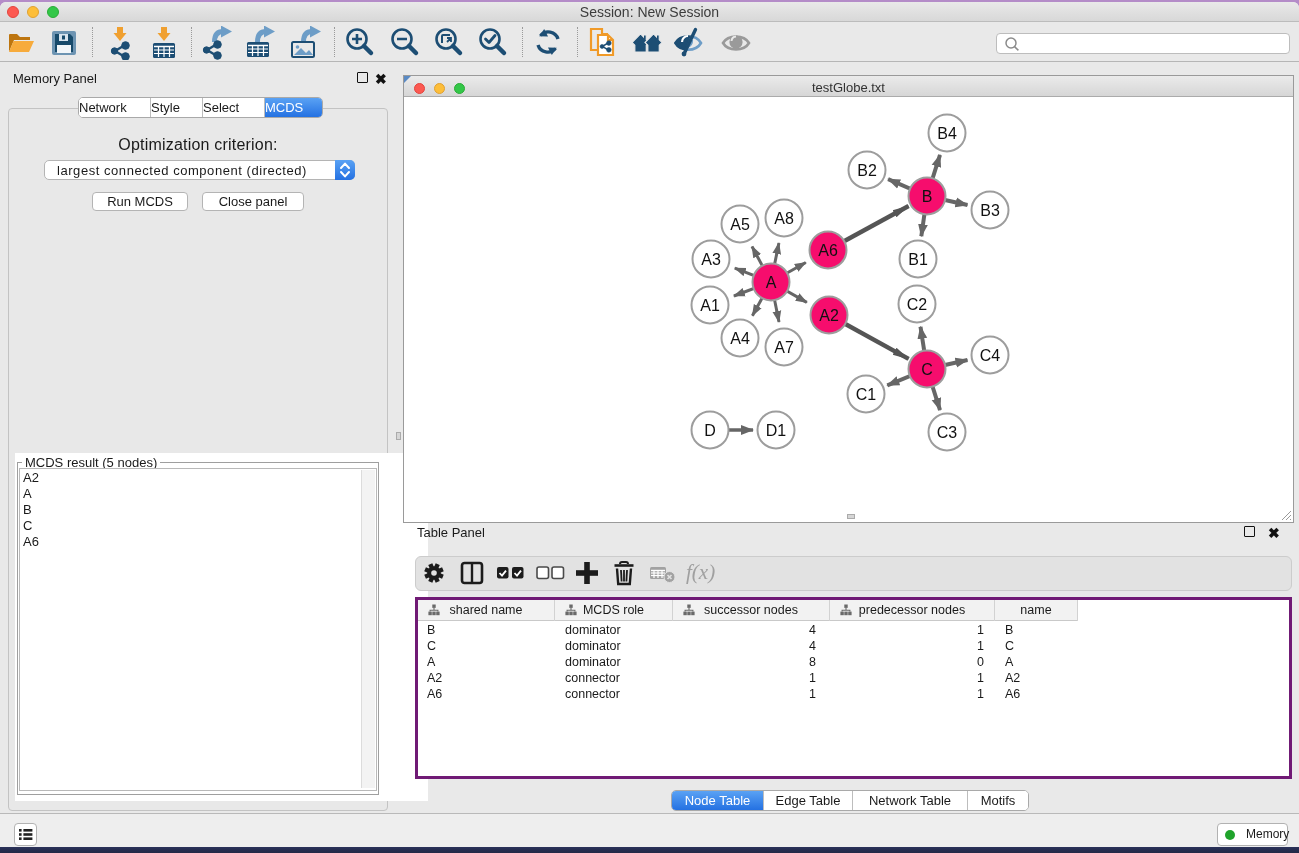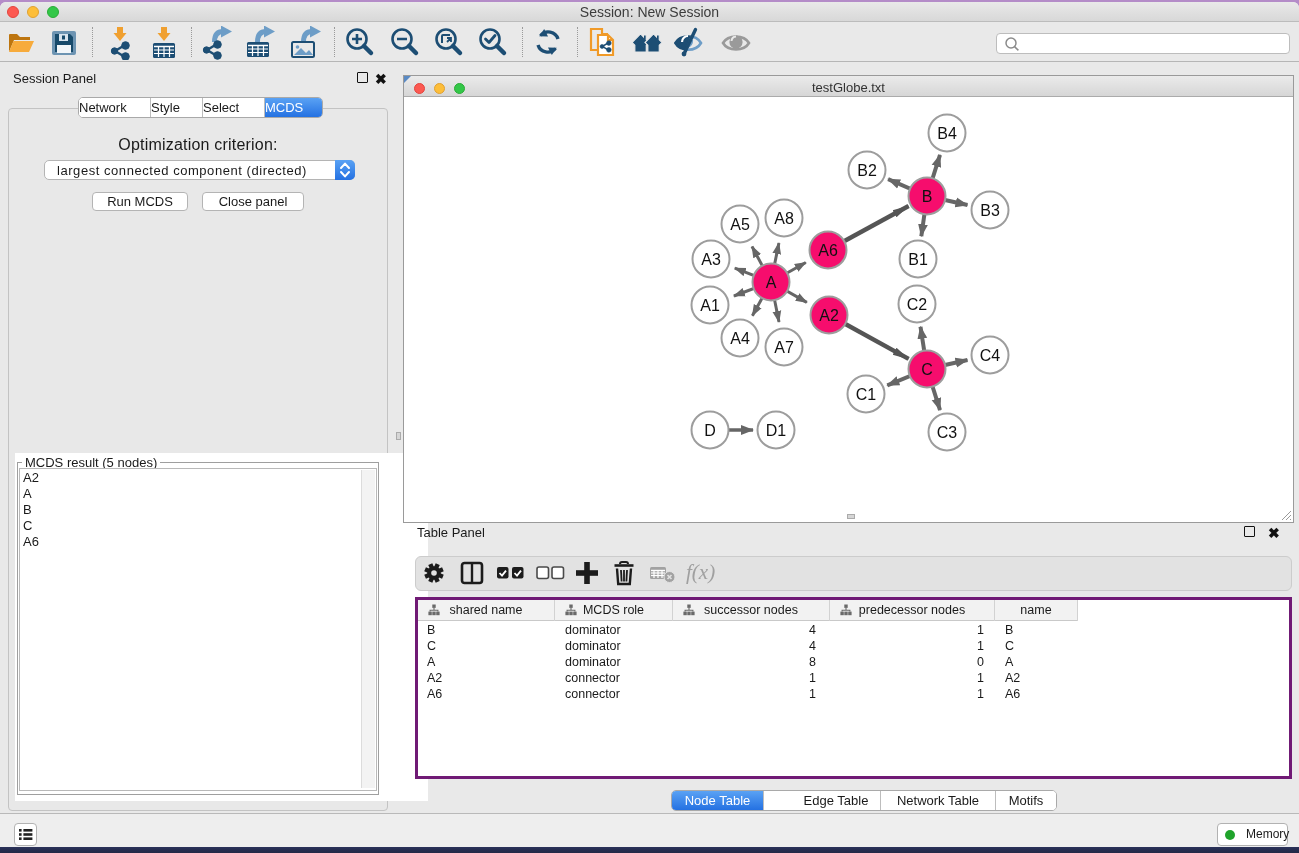--- a/index.html
+++ b/index.html
@@ -246,21 +246,21 @@
 <path d="M12.5,15 A5,5 0 0 1 17,10.5" fill="none" stroke="#e9e9e9" stroke-width="2"></path>
 </svg>
     <div id="searchbox">
       <svg width="18" height="18" style="position:absolute;left:6px;top:1px" viewBox="0 0 18 18">
         <circle cx="8" cy="8" r="5" fill="none" stroke="#8b8b8b" stroke-width="1.5"></circle>
         <line x1="11.6" y1="11.6" x2="15.4" y2="15.4" stroke="#8b8b8b" stroke-width="1.5"></line>
       </svg>
     </div>
   </div>
   <div id="content">
-    <div id="cp-title">Session Panel</div>
+    <div id="cp-title">Memory Panel</div>
     <div class="float-ic" style="left:357px;top:10px;"></div>
     <div class="close-ic" style="left:375px;top:11px;">✖</div>
     <div id="cp-tabs">
       <div class="seg" style="width:72px;">Network</div>
       <div class="seg" style="width:52px;">Style</div>
       <div class="seg" style="width:62px;">Select</div>
       <div class="seg segblue" style="width:57px;">MCDS</div>
     </div>
     <div id="cp-panel">
       <div id="opt-label">Optimization criterion:</div>
@@ -484,21 +484,21 @@
 <div class="trow" style="left:412px;top:70px;width:154px;text-align:right;">1</div>
 <div class="trow" style="left:587px;top:70px;">A2</div>
 <div class="trow" style="left:9px;top:86px;">A6</div>
 <div class="trow" style="left:147px;top:86px;">connector</div>
 <div class="trow" style="left:255px;top:86px;width:143px;text-align:right;">1</div>
 <div class="trow" style="left:412px;top:86px;width:154px;text-align:right;">1</div>
 <div class="trow" style="left:587px;top:86px;">A6</div>
     </div>
     <div id="tp-tabs">
       <div class="seg segblue" style="width:92px;">Node Table</div>
-      <div class="seg" style="width:89px;margin-left:28px;">Edge Table</div>
+      <div class="seg" style="width:89px;">Edge Table</div>
       <div class="seg" style="width:115px;">Network Table</div>
       <div class="seg" style="width:60px;">Motifs</div>
     </div>
   </div>
   <div id="statusbar">
     <div id="sb-left">
       <svg width="21" height="21" viewBox="0 0 21 21" style="position:absolute;left:0;top:0;">
         <rect x="4" y="5" width="2.6" height="2.6" fill="#222"></rect>
         <rect x="8.4" y="5" width="9" height="2.6" fill="#222"></rect>
         <rect x="4" y="9.2" width="2.6" height="2.6" fill="#222"></rect>

